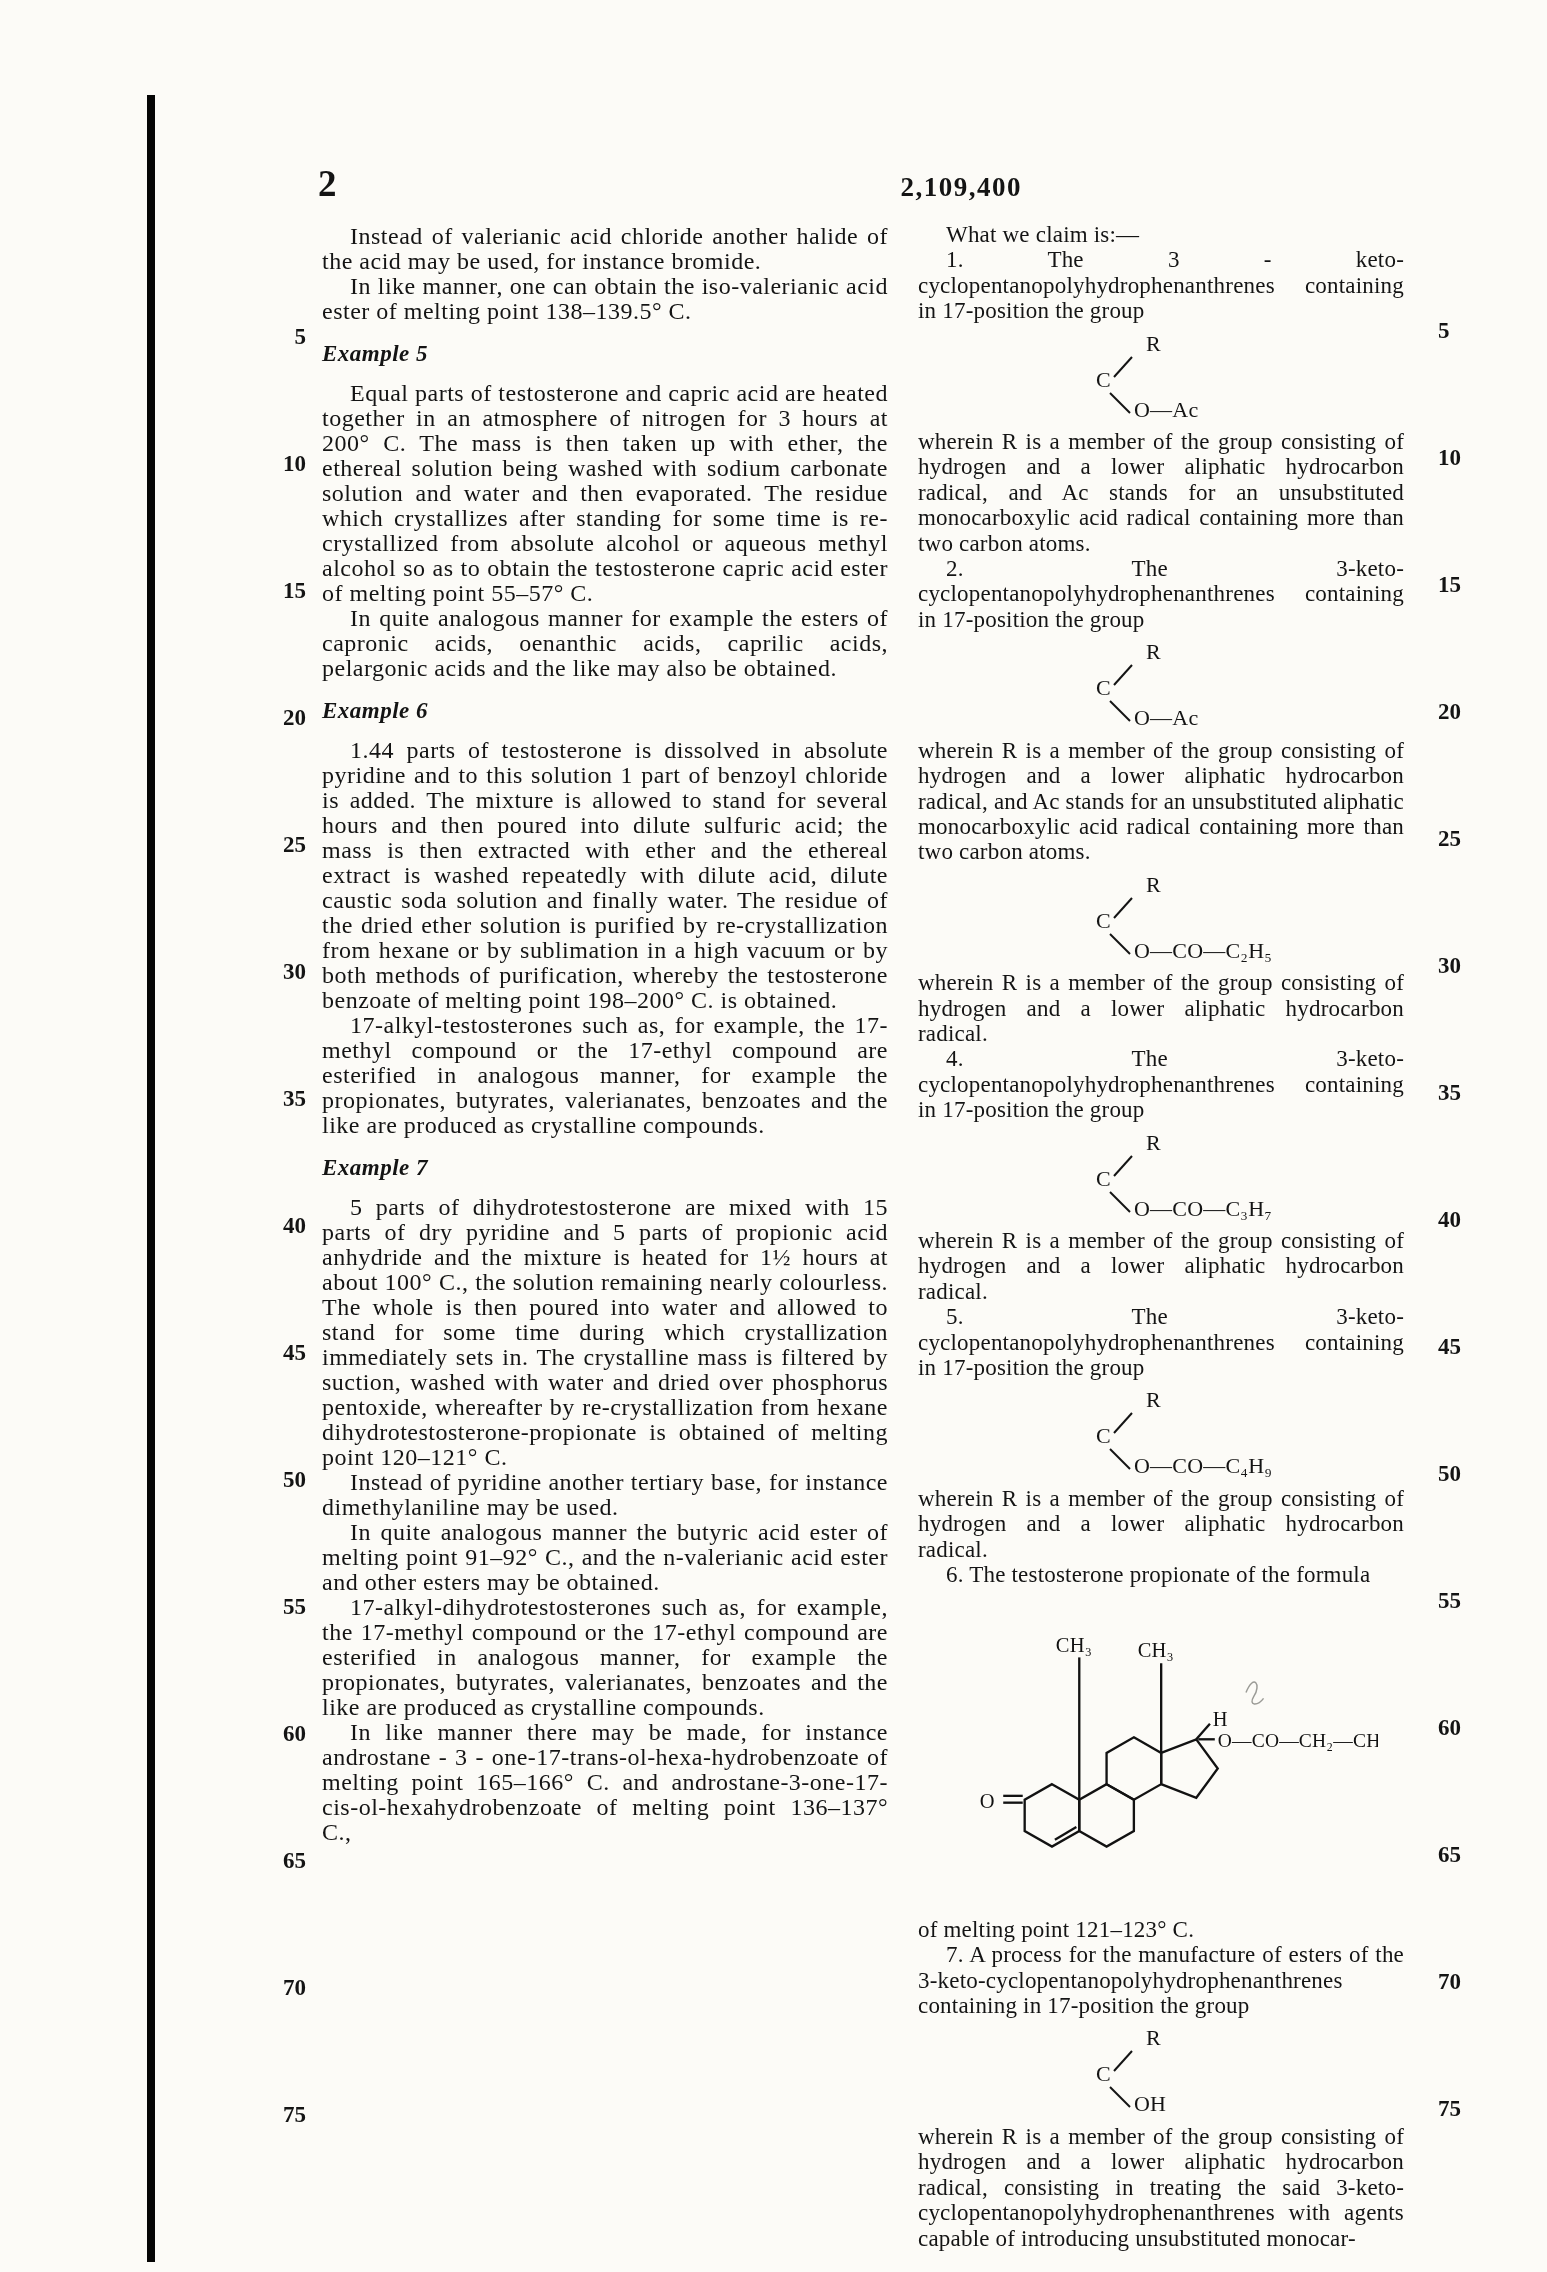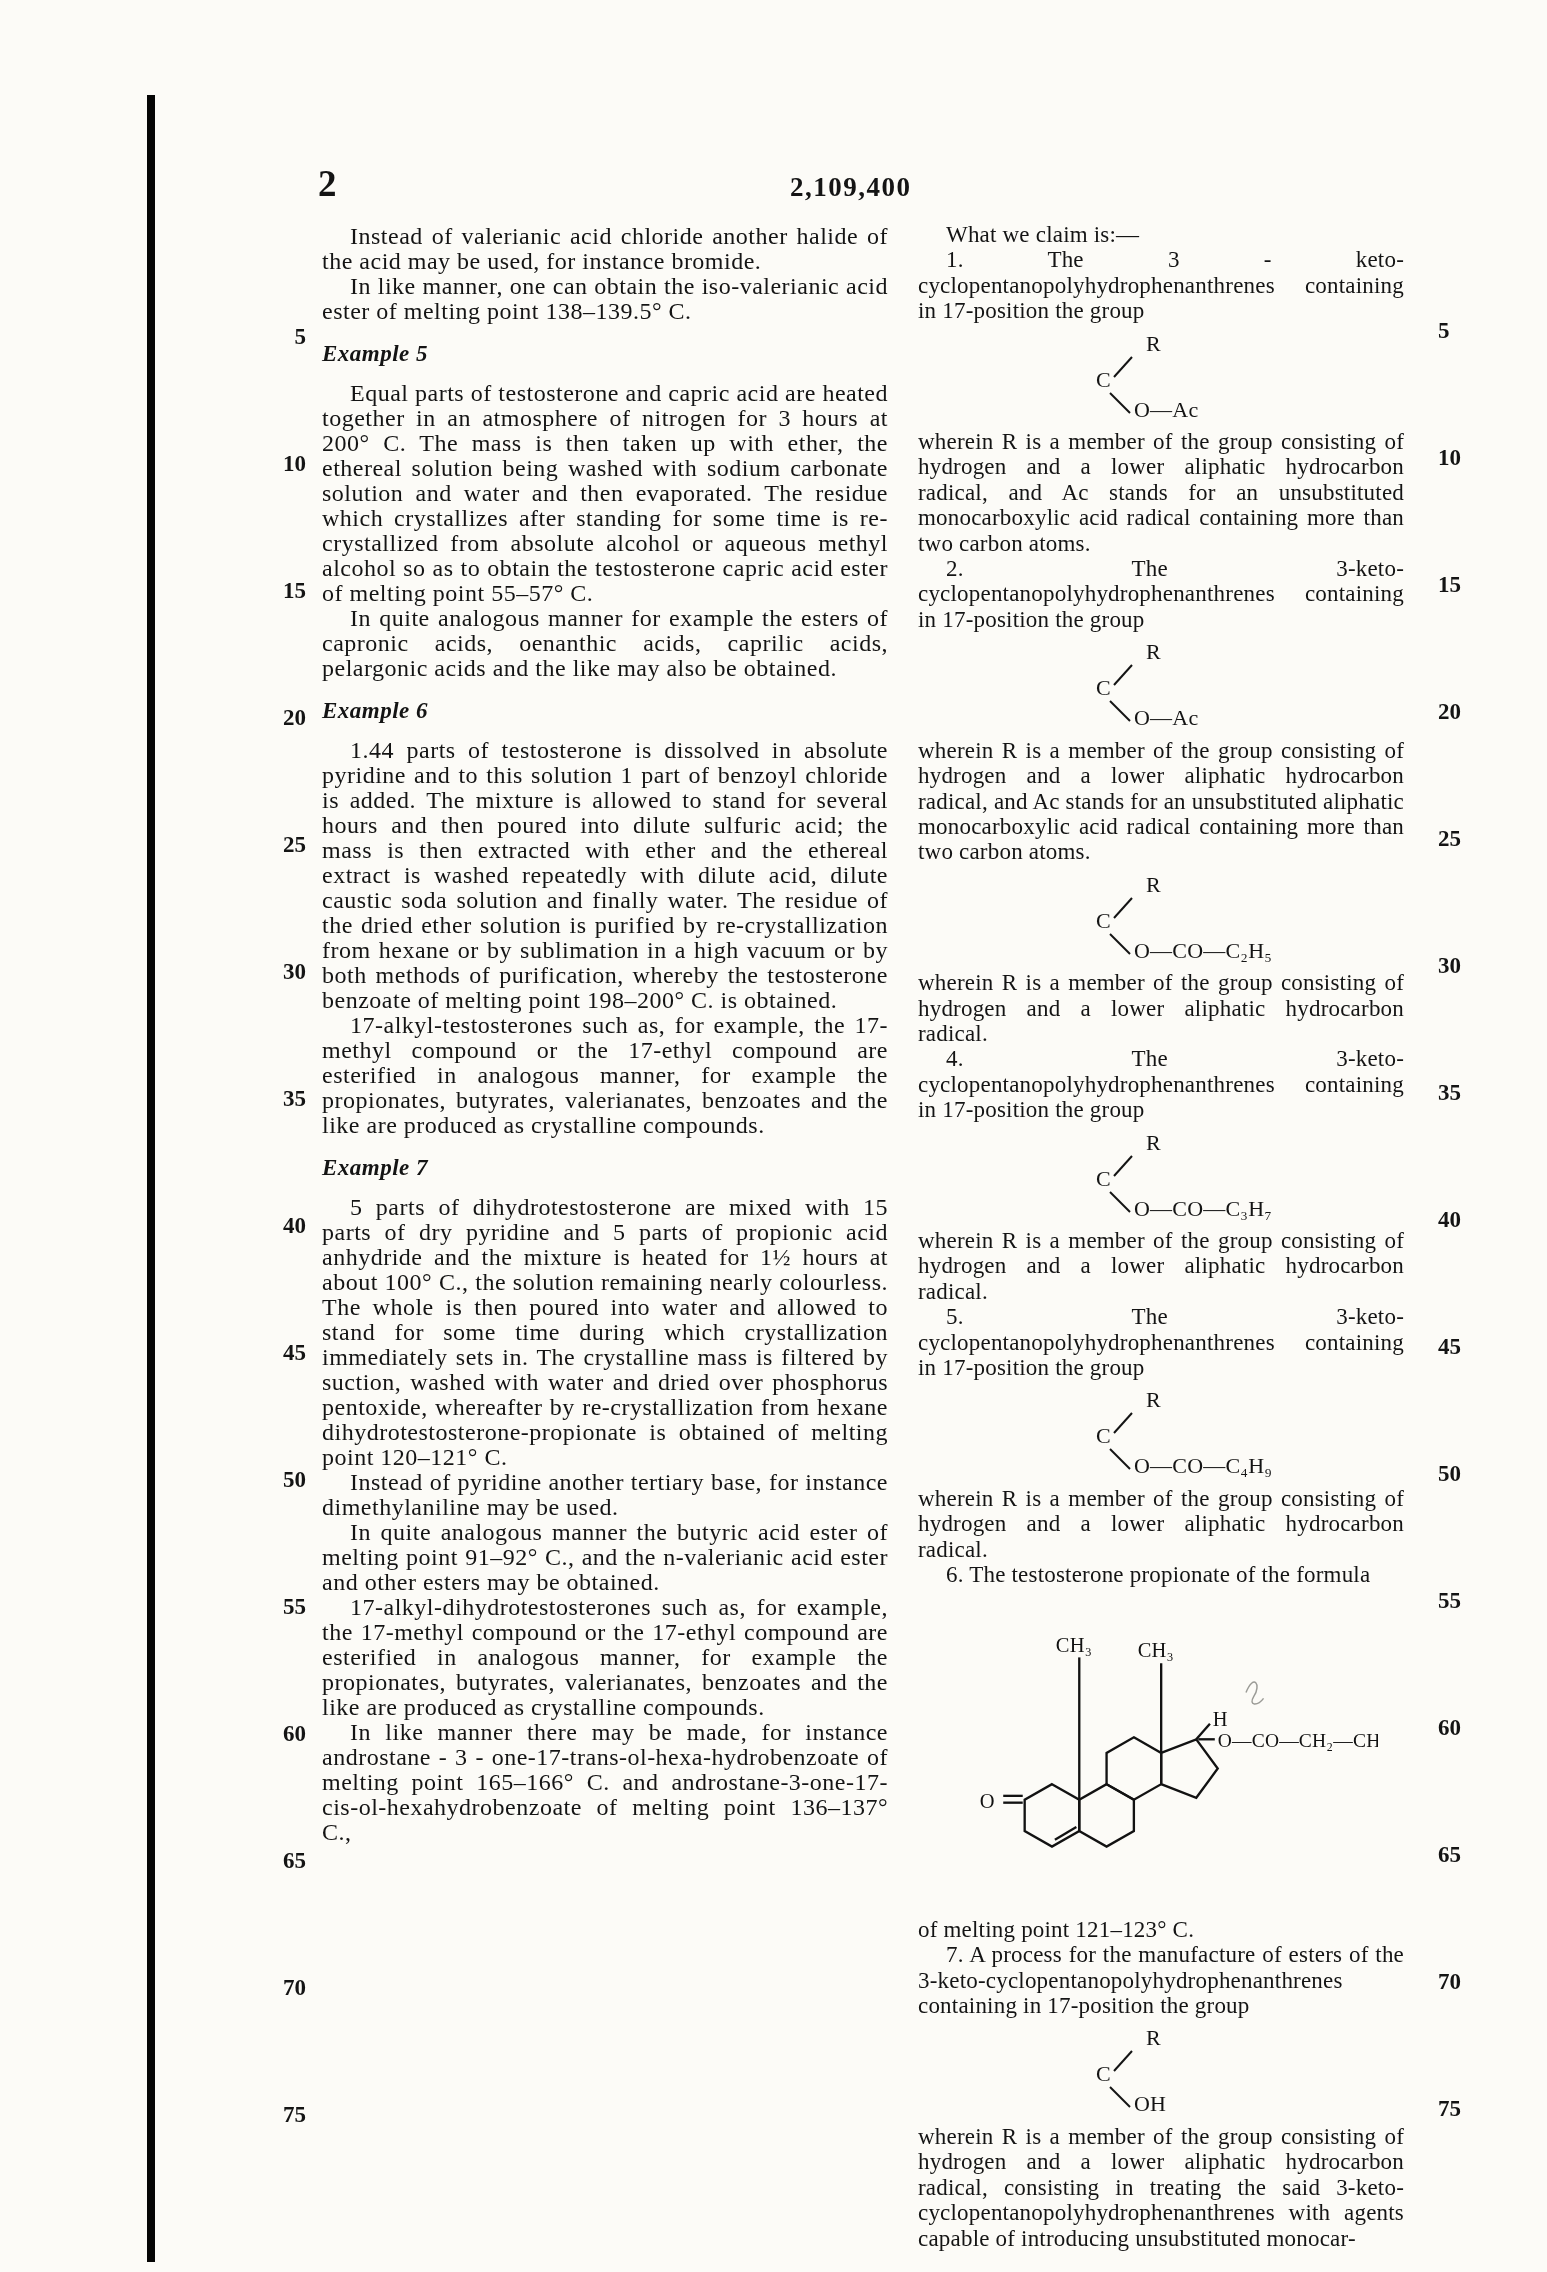--- a/index.html
+++ b/index.html
@@ -15,21 +15,21 @@
   .binding-line{
     position:absolute;left:147px;top:95px;width:8px;height:2167px;
     background:#050505;
   }
   .pagenum{
     position:absolute;left:318px;top:162px;
     font-size:37px;font-weight:bold;letter-spacing:1px;
   }
   .patnum{
     position:absolute;left:790px;top:172px;width:232px;
-    text-align:left;font-size:27px;font-weight:bold;letter-spacing:1.5px;
+    text-align:right;font-size:27px;font-weight:bold;letter-spacing:1.5px;
   }
   .col{position:absolute;text-align:justify;}
   .col-left{left:322px;top:224px;width:566px;font-size:24px;line-height:25px;letter-spacing:0.5px;}
   .col-right{left:918px;top:222px;width:486px;font-size:23px;line-height:25.4px;letter-spacing:0.2px;}
   .para{margin:0;text-indent:28px;}
   .para.noindent{text-indent:0;font-family:Liberation Serif, serif;}
   .example-heading{
     margin:17px 0 15px 0;text-indent:0;
     font-style:italic;font-weight:bold;font-size:23px;letter-spacing:0.5px;
   }

